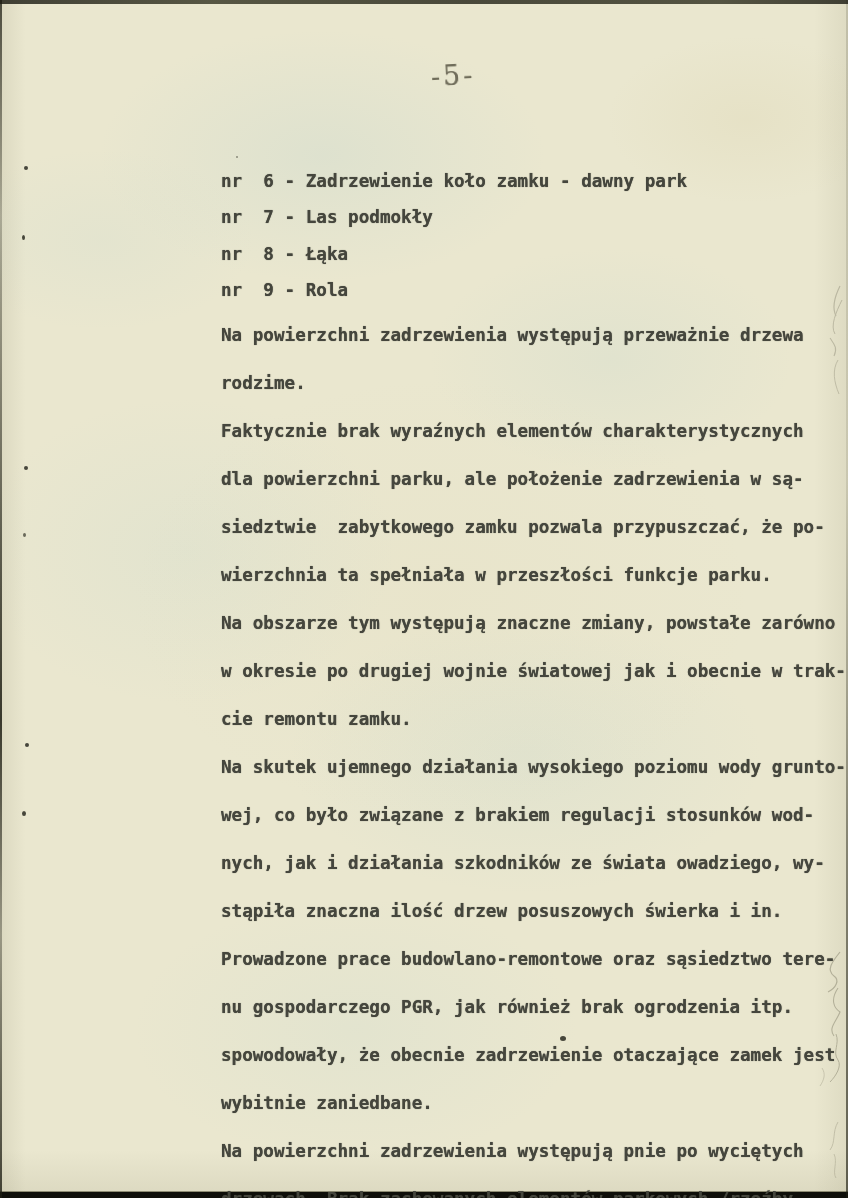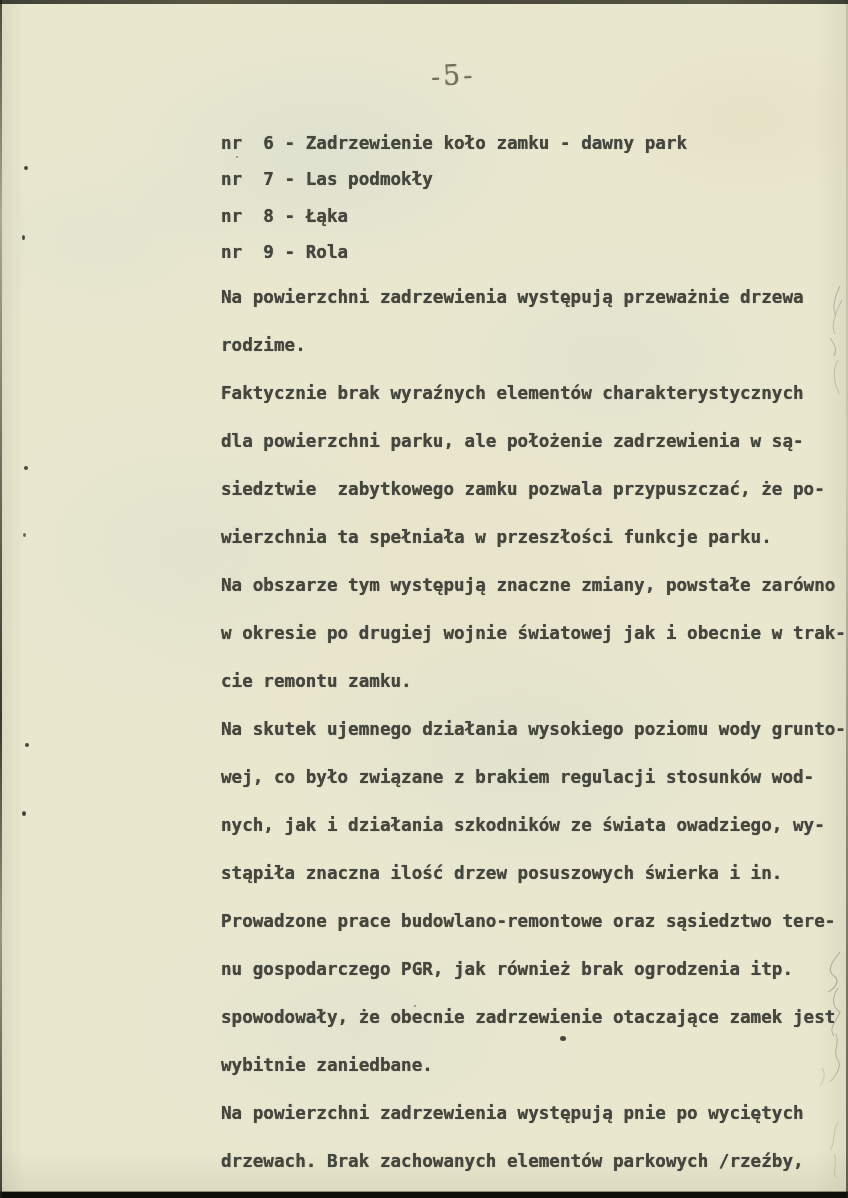--- a/index.html
+++ b/index.html
@@ -31,20 +31,21 @@
   .typed {
     position: absolute;
     white-space: pre;
     font-family: "DejaVu Sans Mono", "Liberation Mono", monospace;
     font-weight: bold;
     font-size: 17.6px;
     color: var(--ink);
     text-shadow: 0 0 0.8px rgba(62,63,55,0.9);
     filter: blur(0.22px);
     letter-spacing: 0;
+    margin-top: 38px;
   }
   .numbered-list {
     left: 221px;
     top: 125px;
     line-height: 36.4px;
   }
   .body-text {
     left: 221px;
     top: 273px;
     line-height: 48px;

